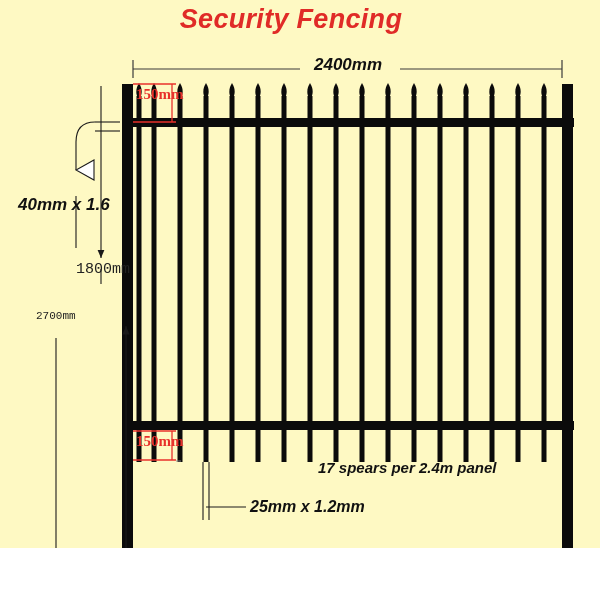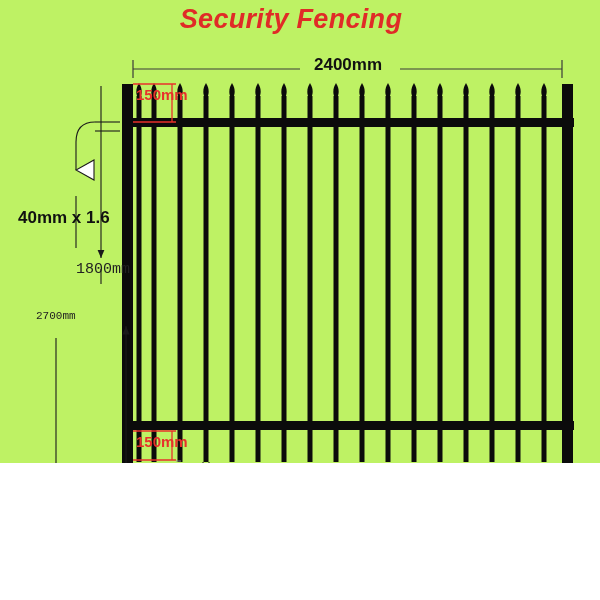--- a/index.html
+++ b/index.html
@@ -3,22 +3,22 @@
 <meta charset="utf-8">
 <style>
   html, body {
     margin: 0;
     padding: 0;
     background: #ffffff;
   }
   #stage {
     position: relative;
     width: 600px;
-    height: 463px;
-    background: #bef264;
+    height: 548px;
+    background: #fef9c3;
     overflow: hidden;
     font-family: "Liberation Sans", sans-serif;
   }
   #drawing {
     position: absolute;
     left: 0;
     top: 0;
   }
   .title {
     position: absolute;
@@ -33,42 +33,43 @@
     font-style: italic;
     font-size: 27px;
     letter-spacing: 0.3px;
     color: #e02b27;
     white-space: nowrap;
   }
   .lbl {
     position: absolute;
     font-family: "Liberation Sans", sans-serif;
     font-weight: bold;
+    font-style: italic;
     color: #111111;
     white-space: nowrap;
     line-height: 1;
   }
   .lbl-serif {
     position: absolute;
     font-family: Liberation Mono, monospace;
     color: #222222;
     white-space: nowrap;
     line-height: 1;
   }
   .lbl-red {
     position: absolute;
-    font-family: Liberation Sans, sans-serif;
+    font-family: Liberation Serif, serif;
     font-weight: bold;
     color: #e8312b;
     white-space: nowrap;
     line-height: 1;
     text-align: right;
   }
   .l-2400 { left: 314px; top: 56px; font-size: 17px; }
-  .l-40mm { left: 18px; top: 196px; font-size: 17px; margin-top: 13px; }
+  .l-40mm { left: 18px; top: 196px; font-size: 17px; }
   .l-spears { left: 318px; top: 460px; font-size: 15px; }
   .l-25mm { left: 250px; top: 499px; font-size: 16px; }
   .l-65mm { left: 152px; top: 568px; font-size: 16px; }
   .l-1800 { left: 76px; top: 262px; font-size: 15px; }
   .l-2700 { left: 36px; top: 311px; font-size: 11px; }
   .l-150a { left: 136px; top: 87px; font-size: 15px; }
   .l-150b { left: 136px; top: 434px; font-size: 15px; }
 </style>
 </head>
 <body>
@@ -231,21 +232,23 @@
     <g stroke="#8a8a8a" stroke-width="0.9" fill="none">
       <line x1="176" y1="461" x2="181" y2="461"></line>
     </g>
 
   </svg>
 
   <div class="lbl l-2400">2400mm</div>
 
   <div class="lbl l-40mm">40mm x 1.6</div>
 
-
+  <div class="lbl l-spears">17 spears per 2.4m panel</div>
+
+  <div class="lbl l-25mm">25mm x 1.2mm</div>
 
 
   <div class="lbl-serif l-1800">1800mm</div>
 
   <div class="lbl-serif l-2700">2700mm</div>
 
   <div class="lbl-red l-150a">150mm</div>
 
   <div class="lbl-red l-150b">150mm</div>
 

